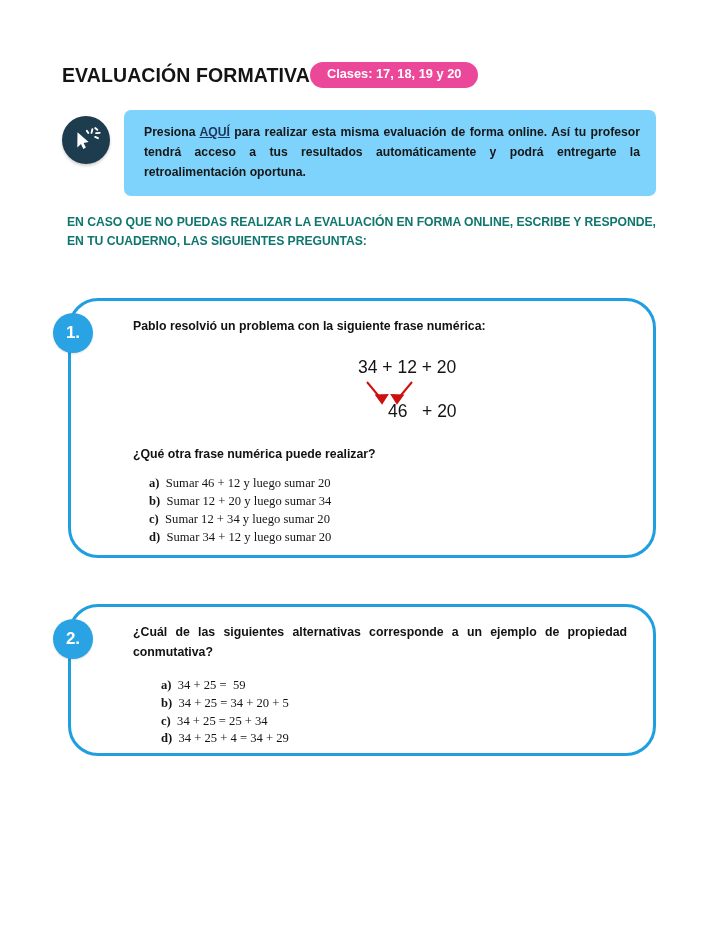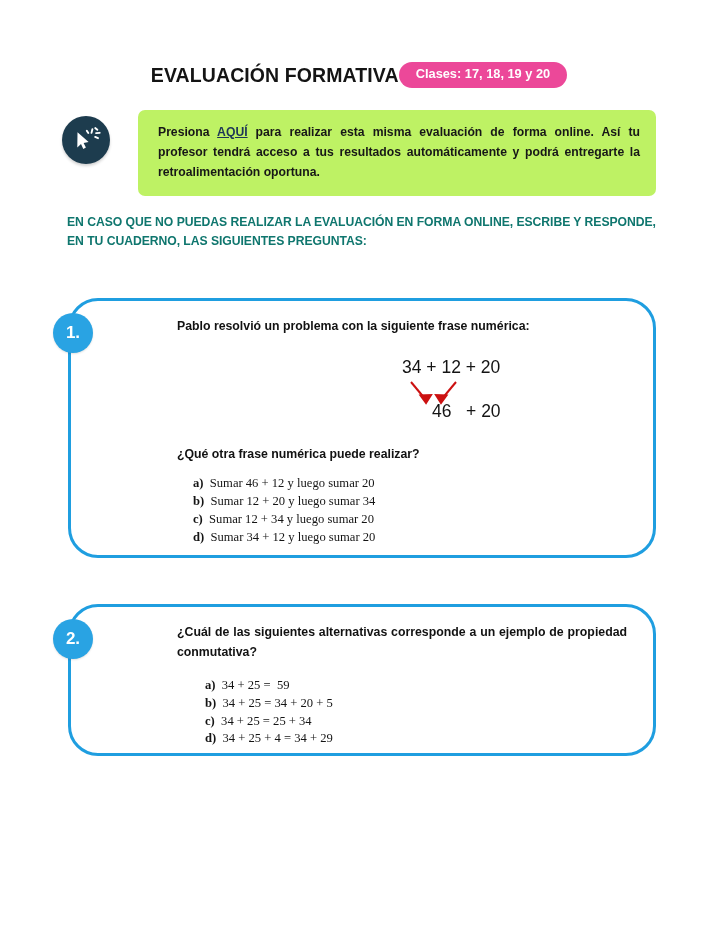--- a/index.html
+++ b/index.html
@@ -24,21 +24,21 @@
 
   
   .header {
     position: absolute;
     left: 62px;
     top: 58px;
     width: 594px;
     height: 34px;
     display: flex;
     align-items: center;
-    justify-content: center;
+    justify-content: flex-start;
   }
   .doc-title {
     font-size: 19.5px;
     font-weight: bold;
     letter-spacing: 0.1px;
     color: #141414;
     white-space: nowrap;
   }
   .classes-pill {
     background: #ec4899;
@@ -67,22 +67,22 @@
     background: #1d3c4e;
     flex: 0 0 48px;
     margin-top: 6px;
     display: flex;
     align-items: center;
     justify-content: center;
     box-shadow: 0 2px 3px rgba(0,0,0,0.18);
   }
   .cursor-badge svg { display: block; }
   .banner {
-    margin-left: 28px;
-    background: #bef264;
+    margin-left: 14px;
+    background: #7dd3fc;
     border-radius: 7px;
     padding: 13px 16px 14px 20px;
     flex: 1 1 auto;
   }
   .banner p {
     margin: 0;
     font-size: 12.2px;
     font-weight: bold;
     line-height: 1.62;
     text-align: justify;
@@ -133,21 +133,20 @@
     font-weight: bold;
     display: flex;
     align-items: center;
     justify-content: center;
     box-shadow: 0 1px 2px rgba(0,0,0,0.12);
   }
 
   .qbody {
     padding: 16px 26px 0 62px;
     box-sizing: border-box;
-    margin-left: 44px;
   }
   .qtext {
     font-size: 12.3px;
     font-weight: bold;
     line-height: 1.62;
     text-align: justify;
     color: #121212;
     margin: 0;
   }
 

